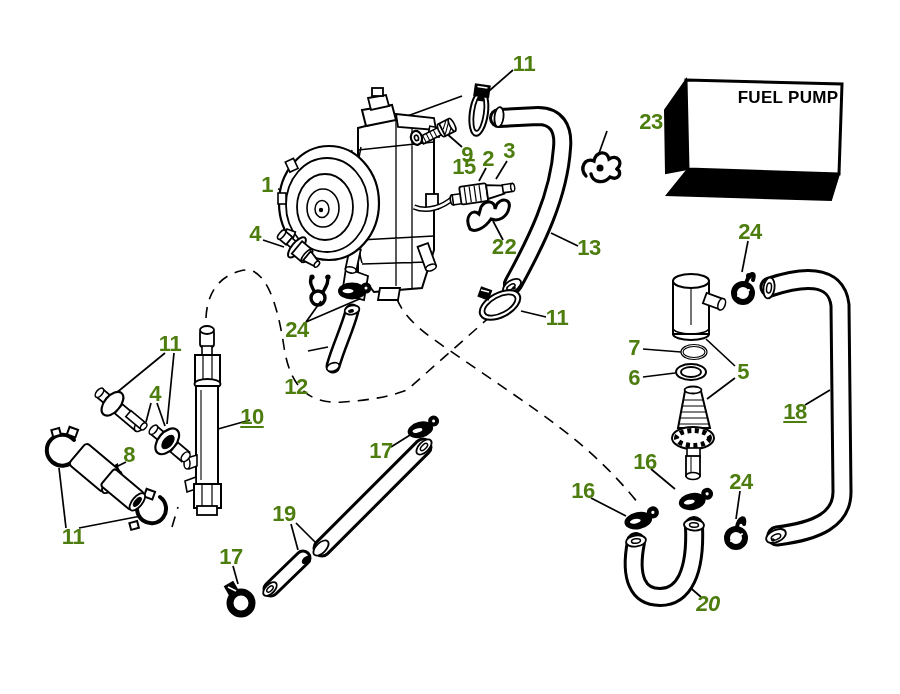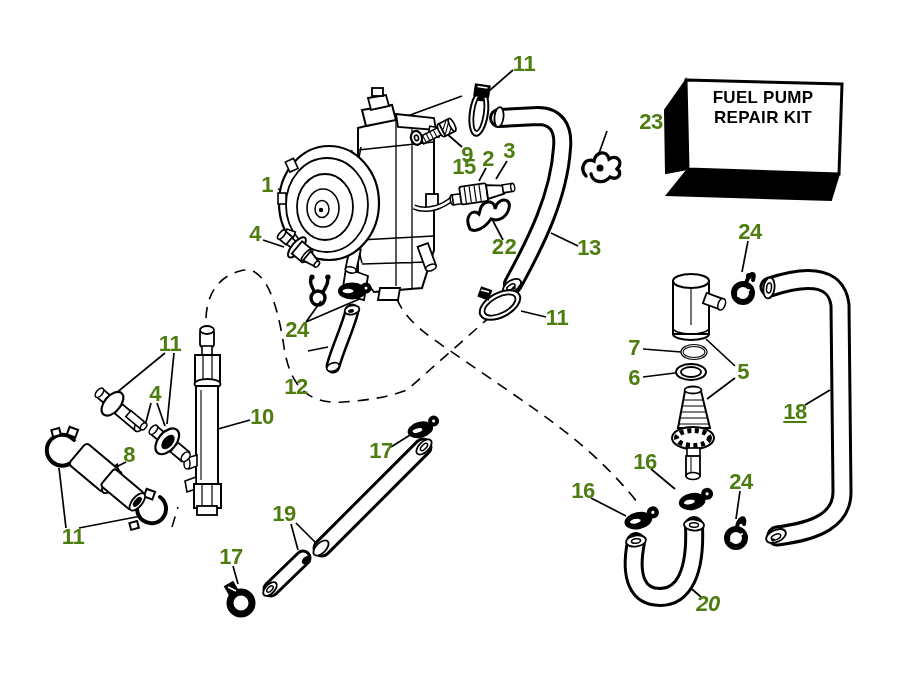--- a/index.html
+++ b/index.html
@@ -5,21 +5,21 @@
   html,body{margin:0;padding:0;}
   body{width:900px;height:694px;position:relative;background:#ffffff;overflow:hidden;
        font-family:"Liberation Sans",sans-serif;}
   #stage{position:absolute;left:0;top:0;width:900px;height:694px;}
   svg{position:absolute;left:0;top:0;}
   .callout{position:absolute;transform:translate(-50%,-50%);
            font:bold 22px/1 "Liberation Sans",sans-serif;color:#4d7c0f;
            letter-spacing:-0.5px;white-space:nowrap;}
   .kitbox-text{position:absolute;left:689px;top:88px;width:148px;text-align:center;
                font:bold 17px/19.5px "Liberation Sans",sans-serif;color:#000;
-               letter-spacing:0.3px;}
+               letter-spacing:0.3px;padding-left:25px;}
   .kitbox-text .row{white-space:nowrap;}
   .circ{display:inline-block;width:15px;height:15px;border:2px solid #000;border-radius:50%;
         font:bold 11px/15px "Liberation Sans",sans-serif;text-align:center;
         vertical-align:-2px;margin-left:4px;letter-spacing:0;}
 </style>
 </head>
 <body>
 
 <div id="stage">
 
@@ -390,39 +390,38 @@
 
   <g>
     <polygon points="686,80 665,110 666,173 688,169" fill="#000" stroke="#000" stroke-width="2"></polygon>
     <polygon points="688,169 839,174 831,200 667,195" fill="#000" stroke="#000" stroke-width="2"></polygon>
     <polygon points="686,80 842,84 839,174 688,169" fill="#fff" stroke="#000" stroke-width="3"></polygon>
   </g>
 </svg>
 
 <div class="kitbox-text">
   <div class="row">FUEL PUMP</div>
-  <div class="row">REPAIR KIT</div>
 </div>
 
 <div class="callout" style="left: 267px; top: 185px;">1</div>
 <div class="callout" style="left: 255px; top: 234px;">4</div>
 <div class="callout" style="left: 437px; top: 167px; margin-left: 27px;">15</div>
 <div class="callout" style="left: 467px; top: 155px;">9</div>
 <div class="callout" style="left: 488px; top: 159px;">2</div>
 <div class="callout" style="left: 509px; top: 151px;">3</div>
 <div class="callout" style="left: 524px; top: 64px;">11</div>
 <div class="callout" style="left: 612px; top: 122px; margin-left: 39px;">23</div>
 <div class="callout" style="left: 589px; top: 248px;">13</div>
 <div class="callout" style="left: 504px; top: 249px; font-family: Liberation Mono, monospace;">22</div>
 <div class="callout" style="left: 557px; top: 318px;">11</div>
 <div class="callout" style="left: 297px; top: 330px;">24</div>
 <div class="callout" style="left: 296px; top: 352px; margin-top: 35px;">12</div>
 <div class="callout" style="left: 170px; top: 344px;">11</div>
 <div class="callout" style="left: 155px; top: 394px;">4</div>
-<div class="callout" style="left: 262px; top: 417px;">10</div>
+<div class="callout" style="left: 252px; top: 417px; text-decoration: underline;">10</div>
 <div class="callout" style="left: 129px; top: 455px;">8</div>
 <div class="callout" style="left: 73px; top: 537px;">11</div>
 <div class="callout" style="left: 231px; top: 557px;">17</div>
 <div class="callout" style="left: 284px; top: 514px;">19</div>
 <div class="callout" style="left: 381px; top: 451px;">17</div>
 <div class="callout" style="left: 583px; top: 491px;">16</div>
 <div class="callout" style="left: 645px; top: 462px;">16</div>
 <div class="callout" style="left: 634px; top: 348px;">7</div>
 <div class="callout" style="left: 634px; top: 378px;">6</div>
 <div class="callout" style="left: 743px; top: 372px;">5</div>

